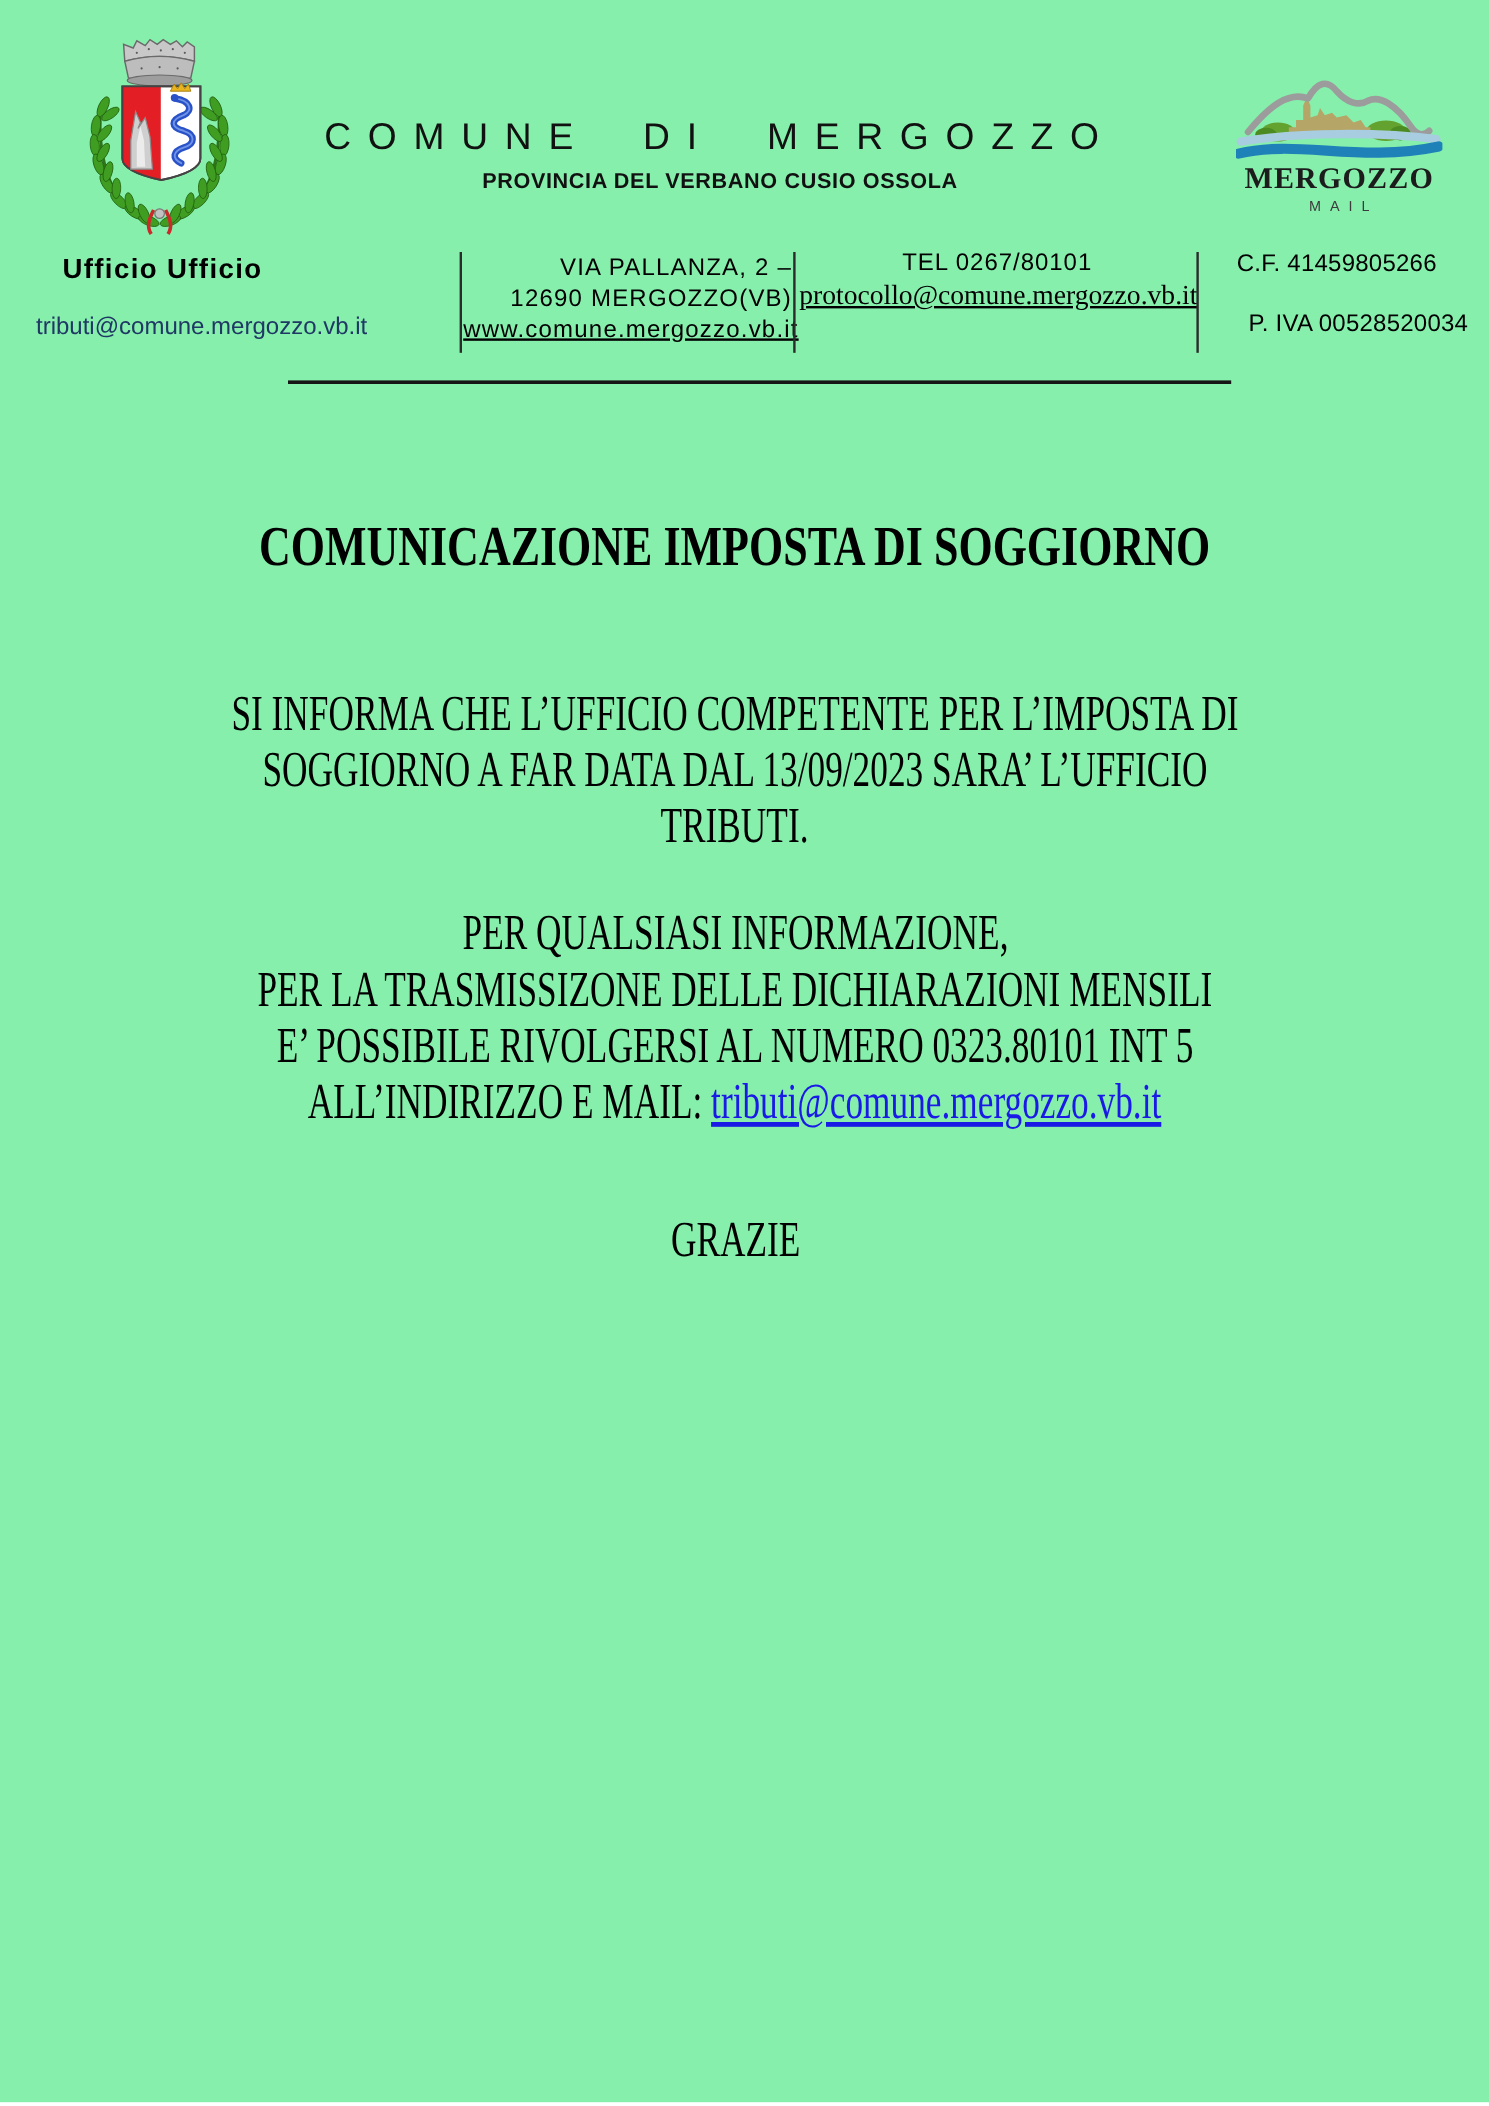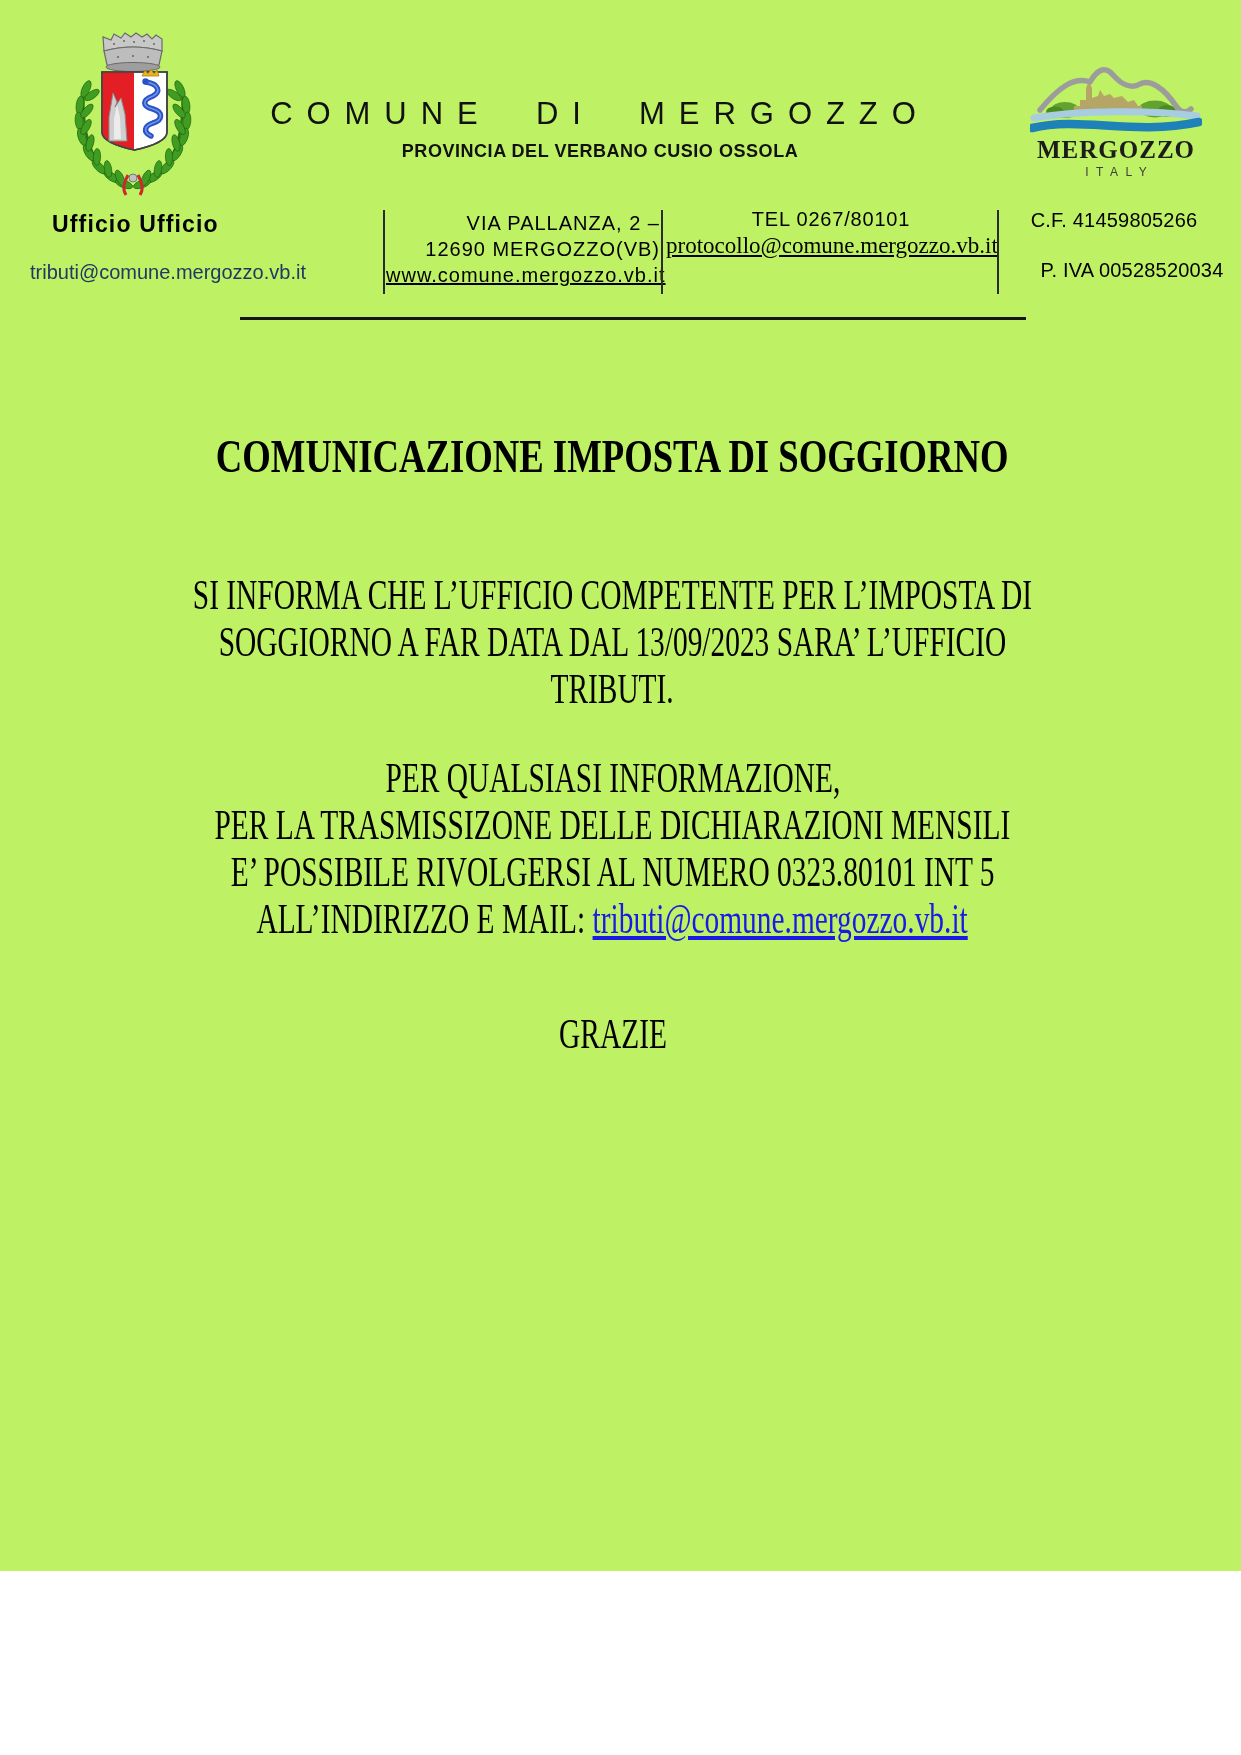--- a/index.html
+++ b/index.html
@@ -1,20 +1,20 @@
 <!DOCTYPE html>
 <html><head>
 <meta charset="utf-8">
 <style>
   html, body { margin: 0; padding: 0; background: #ffffff; }
   .page {
     position: relative;
     width: 1241px;
-    height: 1571px;
-    background: #bef264;
+    height: 1752px;
+    background: #86efac;
     font-family: "Liberation Sans", sans-serif;
     color: #000;
     overflow: hidden;
   }
 
   
   .crest { position: absolute; left: 70px; top: 28px; width: 140px; height: 172px; }
 
   .org-block { position: absolute; left: 160px; top: 96px; width: 880px; text-align: center; }
   .org-name {
@@ -172,21 +172,21 @@
       <ellipse cx="137" cy="59" rx="9" ry="6" fill="#4c8a22"></ellipse>
 
       <path d="M44 63 L44 54 L50 54 L50 48 L56 48 L56 36 L59 29 L62 36 L62 46 L68 44 L70 38 L74 44 L80 42 L84 46 L92 44 L98 50 L104 48 L108 54 L112 54 L112 63 Z" fill="#b5a567"></path>
 
       <path d="M10 58 C 28 36, 44 24, 60 30 C 68 16, 76 14, 84 24 C 92 33, 102 37, 110 32 C 120 27, 134 36, 146 54 C 150 60, 156 62, 161 57" fill="none" stroke="#9c9c9c" stroke-width="5.5" stroke-linecap="round" stroke-linejoin="round"></path>
 
       <path d="M4 66 C 50 58, 122 58, 167 64" fill="none" stroke="#a8cde0" stroke-width="7" stroke-linecap="round"></path>
       <path d="M2 76 C 52 64, 102 84, 169 70" fill="none" stroke="#1e81b8" stroke-width="8.5" stroke-linecap="round"></path>
     </svg>
     <div class="logo-wordmark">MERGOZZO</div>
-    <div class="logo-subtitle">ITALY</div>
+    <div class="logo-subtitle">MAIL</div>
   </div>
 
   <div class="office-name">Ufficio Ufficio</div>
   <div class="office-email">tributi@comune.mergozzo.vb.it</div>
 
   <div class="vdiv d1"></div>
 
   <div class="col-address">
     <div class="addr-line">VIA PALLANZA, 2 –</div>
     <div class="addr-line">12690 MERGOZZO(VB)</div>

